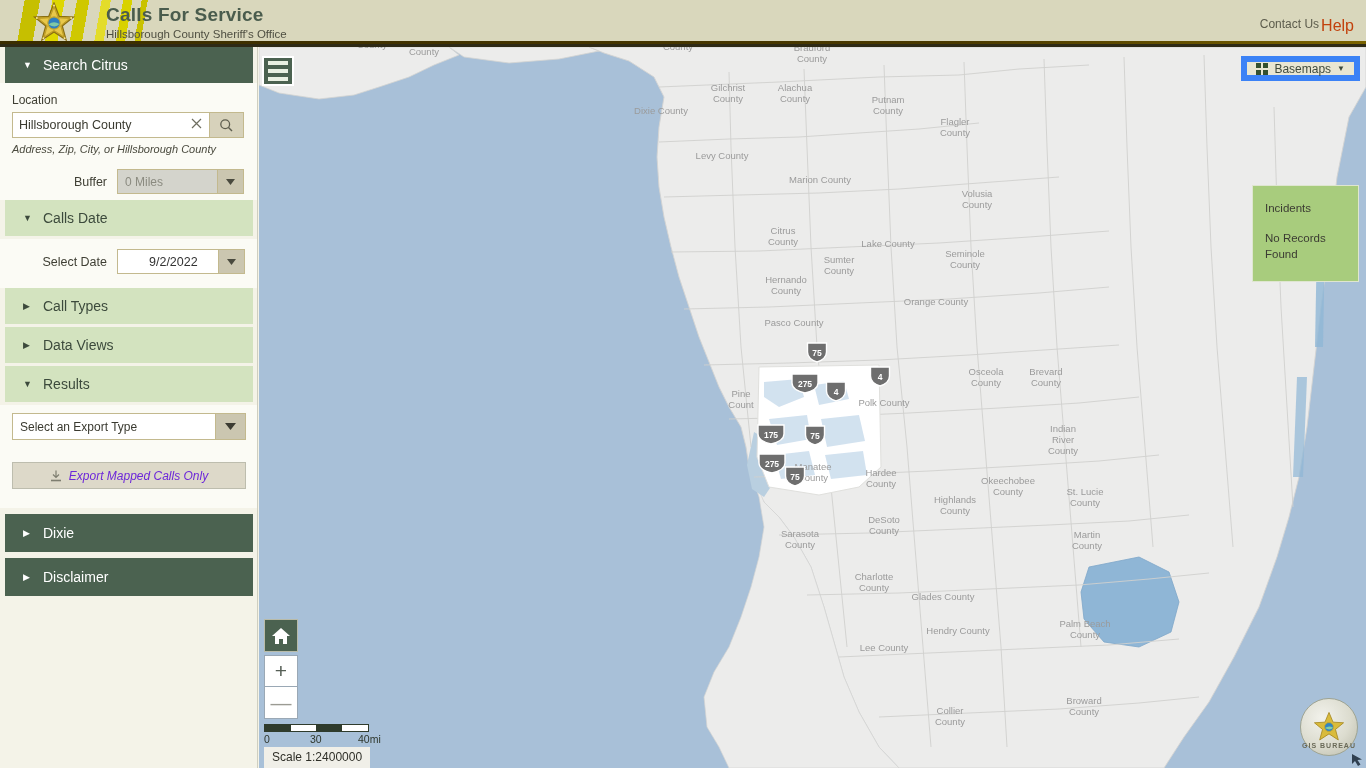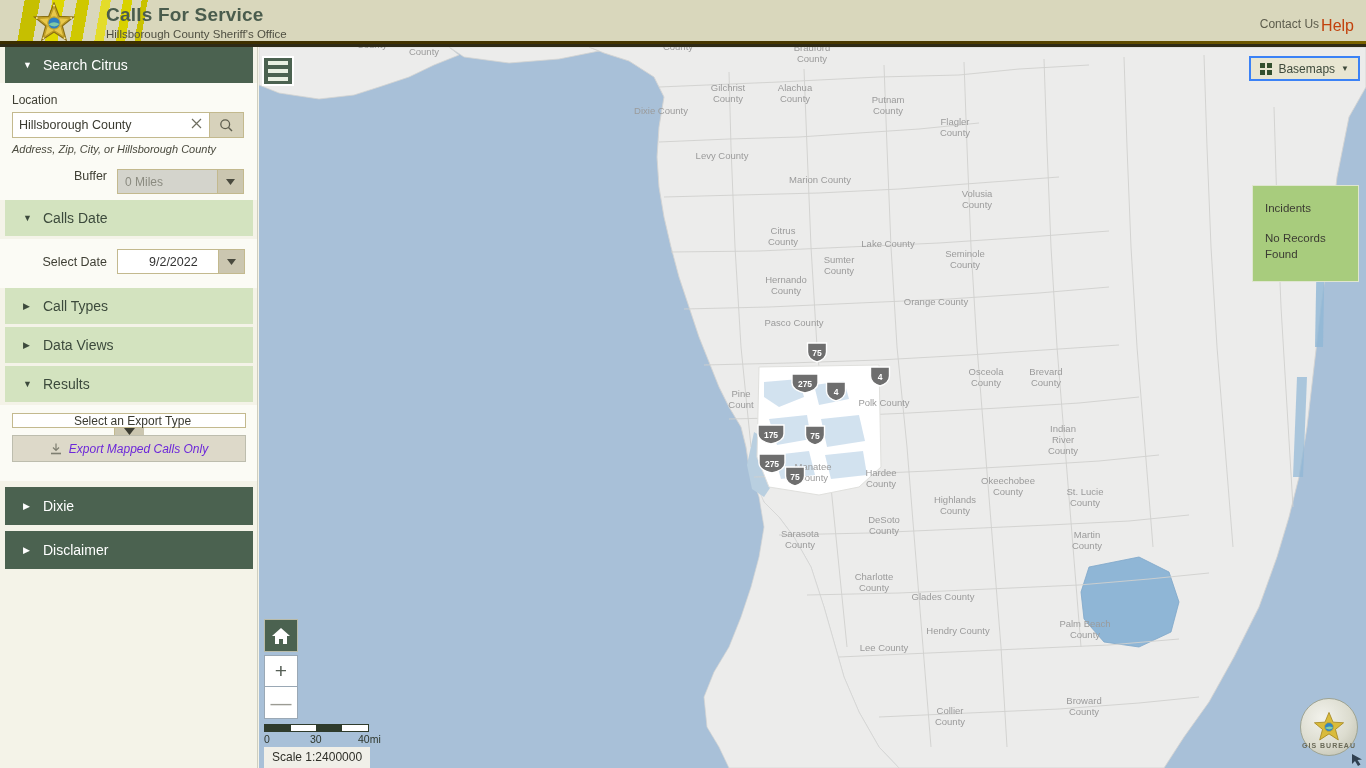--- a/index.html
+++ b/index.html
@@ -92,21 +92,21 @@
   }
   .search-btn {
     width: 34px; border: 1px solid #c3b98e; border-left: 0;
     background: #d7d2bb; display: flex; align-items: center; justify-content: center;
     cursor: pointer;
   }
   .hint {
     font-size: 11px; color: #4a4a3e; font-style: italic; margin-top: 5px;
   }
   .buffer-row {
-    display: flex; margin-top: 14px; width: 232px;
+    display: flex; align-items: center; margin-top: 14px; width: 232px;
   }
   .buffer-lbl { font-size: 12.5px; color: #3f3f34; width: 105px; text-align: right; padding-right: 10px; }
   .buffer-box {
     flex: 1; height: 25px; border: 1px solid #c3b98e; background: #d4d4cc;
     display: flex; align-items: center;
   }
   .buffer-box .val { flex: 1; font-size: 12px; color: #8b8b80; padding-left: 7px; }
   .buffer-box .caret { width: 26px; height: 23px; border-left: 1px solid #c3b98e;
       background: #cbc6b0; display:flex; align-items:center; justify-content:center; cursor:pointer; }
 
@@ -119,22 +119,22 @@
       background: #cbc6b0; display:flex; align-items:center; justify-content:center; cursor:pointer; }
 
   .results-body { padding: 8px 12px 12px 12px; background: #fbfbf5; }
   .btn-wide {
     width: 234px; height: 27px; border: 1px solid #bdbdae; background: #ddd9c9;
     display: flex; align-items: center; justify-content: center; gap: 7px;
     font-size: 12px; color: #3c3c32; cursor: pointer; margin-bottom: 7px;
   }
   .btn-wide.muted { color: #6d28d9; background: #ddd9c9; font-style: italic; }
   .export-select {
-    width: 234px; height: 15px; border: 1px solid #c3b98e; background: #fff;
-    display: flex; align-items: center; margin-bottom: 7px; flex-direction: column;
+    width: 234px; height: 27px; border: 1px solid #c3b98e; background: #fff;
+    display: flex; align-items: center; margin-bottom: 22px;
   }
   .export-select .val { flex: 1; font-size: 12px; color: #3a3a30; padding-left: 7px; }
   .export-select .caret { width: 30px; height: 25px; border-left: 1px solid #c3b98e;
       background: #cbc6b0; display:flex; align-items:center; justify-content:center; cursor:pointer; }
 
   .bottom-band {
     margin: 6px 5px 3px 5px; width: 248px; height: 38px;
     background: #4b6250; color: #fff; display: flex; align-items: center;
     padding-left: 18px; font-size: 14px; cursor: pointer;
   }
@@ -151,21 +151,21 @@
     position: absolute; left: 3px; top: 9px; width: 32px; height: 30px;
     background: #4b6250; border: 2px solid #fff;
     display: flex; flex-direction: column; justify-content: center; align-items: center; gap: 4px;
     cursor: pointer;
   }
   #map-menu span { display: block; width: 20px; height: 4px; background: #e9f0e2; }
 
   
   #basemaps-btn {
     position: absolute; right: 6px; top: 9px; height: 25px;
-    background: #e8e6d2; border: 2px solid #3b82f6;
+    background: #e8e6d2; border: 6px solid #3b82f6;
     display: flex; align-items: center; gap: 6px; padding: 0 9px;
     font-size: 12px; color: #3e4a3c; cursor: pointer;
   }
   .grid-icon { display: grid; grid-template-columns: 5px 5px; grid-template-rows: 5px 5px; gap: 2px; }
   .grid-icon i { background: #33502f; display: block; }
 
   
   #incidents-panel {
     position: absolute; right: 7px; top: 138px; width: 107px; height: 97px;
     background: #a8cc7d; border: 1px solid #dfe6d0;

